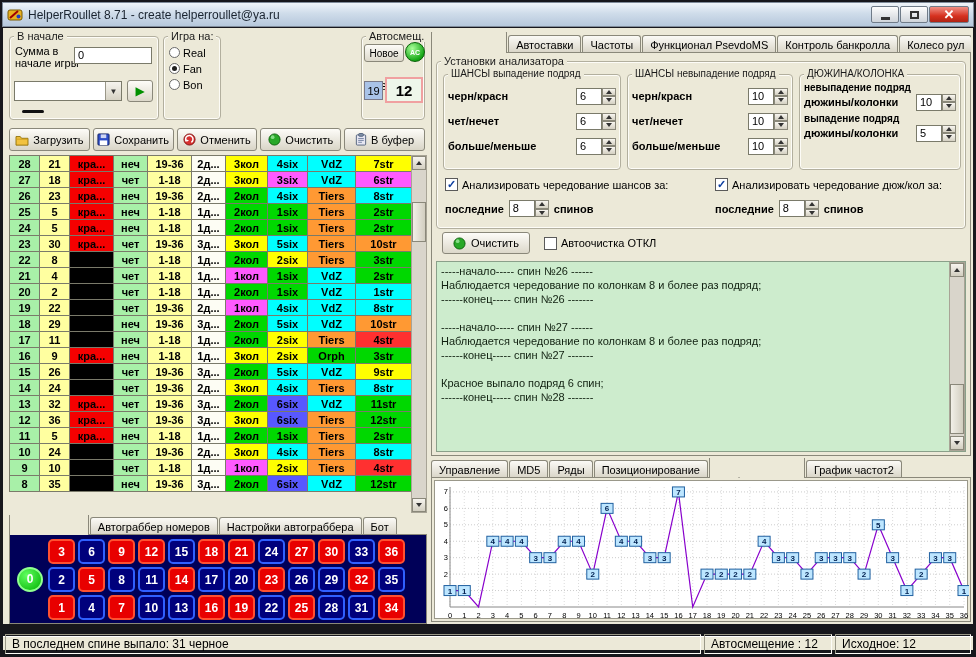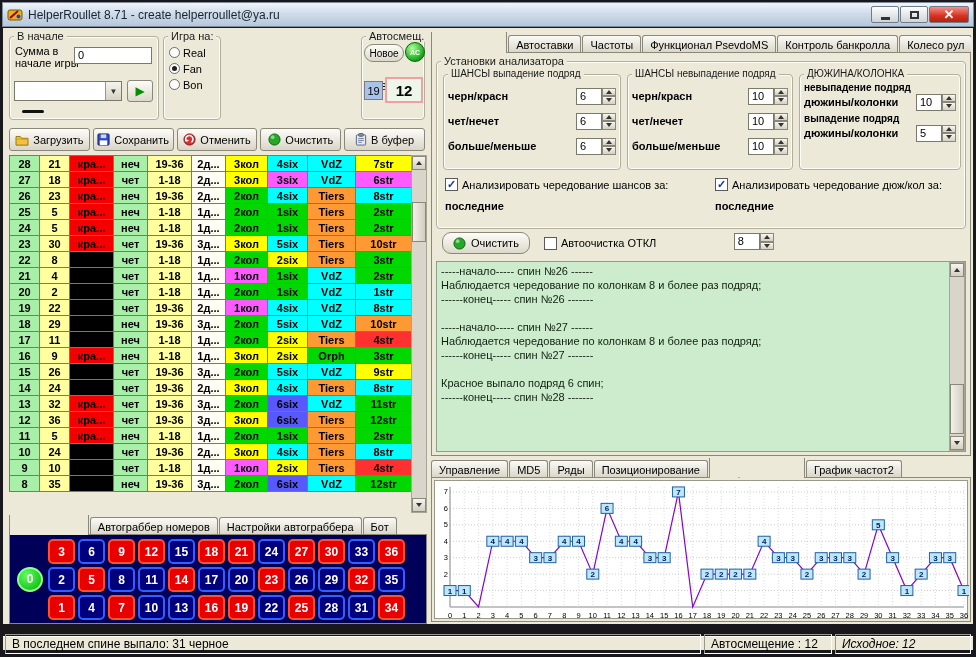--- a/index.html
+++ b/index.html
@@ -40,21 +40,21 @@
   .combo-val{flex:1;font-size:11px;padding:2px;}
   .combo-btn{width:16px;background:linear-gradient(#f6f4ee,#d6d2c4);border-left:1px solid #9a9788;
     font-size:8px;display:flex;align-items:center;justify-content:center;color:#333;}
   .play-btn{position:absolute;left:117px;top:43px;width:26px;height:22px;border:1px solid #8a887a;border-radius:3px;
     background:linear-gradient(#fdfcf8,#dcd8ca);color:#009000;font-size:12px;display:flex;align-items:center;justify-content:center;}
   .dash{position:absolute;left:12px;top:73px;width:22px;height:3px;background:#111;border-radius:2px;}
   .radio-row{display:flex;align-items:center;gap:3px;margin:3px 0 0 5px;font-size:11px;height:13px;white-space:nowrap;}
   .radio-row.first{margin-top:9px;}
   .radio{width:11px;height:11px;border-radius:50%;background:#fff;border:1px solid #6a6a6a;position:relative;flex:none;}
   .radio.on::after{content:"";position:absolute;left:2px;top:2px;width:5px;height:5px;border-radius:50%;background:#202020;}
-  .btn{border:1px solid #8a887a;border-radius:9px;background:linear-gradient(#fdfcf8,#dcd8ca);font-size:11px;}
+  .btn{border:1px solid #8a887a;border-radius:3px;background:linear-gradient(#fdfcf8,#dcd8ca);font-size:11px;}
   #new-btn{position:absolute;left:2px;top:7px;width:40px;height:18px;font-size:10px;padding:0;}
   .ac-btn{position:absolute;left:43px;top:5px;width:20px;height:20px;border-radius:50%;
     background:radial-gradient(circle at 35% 30%,#a8ff98,#18a818 70%,#0a7a0a);border:1px solid #086008;
     color:#fff;font-size:7px;font-weight:bold;display:flex;align-items:center;justify-content:center;}
   .prev-lbl{position:absolute;left:3px;top:42px;font-size:12px;}
   .prev-val{position:absolute;left:2px;top:44px;width:19px;height:19px;background:#a9c3e8;border:1px solid #7a7a8a;
     font-size:11px;text-align:center;padding-top:3px;}
   .shift-val{position:absolute;left:23px;top:40px;width:38px;height:26px;background:#eef6ea;border:2px solid #f0a0a0;
     font-size:15px;font-weight:bold;text-align:center;padding-top:3px;}
   
@@ -109,35 +109,35 @@
   .chrow.first{margin-top:10px;}
   .chrow.tight{height:16px;margin-top:1px;font-weight:bold;}
   .dc-line{font-size:10px;font-weight:bold;padding:1px 4px 0;margin-top:6px;white-space:nowrap;}
   .spinner{display:inline-flex;height:17px;flex:none;}
   .spv{width:26px;background:#fff;border:1px solid #7a7a6a;font-size:11px;font-weight:normal;padding:1px 3px;}
   .spb{display:flex;flex-direction:column;width:14px;}
   .spb i{flex:1;background:linear-gradient(#f8f6f0,#d4d0c2);border:1px solid #8a887a;display:flex;align-items:center;justify-content:center;}
   .cbline{position:absolute;display:flex;align-items:center;gap:4px;font-size:11px;white-space:nowrap;}
   .cb{width:13px;height:13px;background:#fff;border:1px solid #5a5a5a;display:inline-flex;align-items:center;
     justify-content:center;font-size:11px;color:#1040a0;font-weight:bold;flex:none;}
-  .lastline{position:absolute;display:flex;align-items:flex-end;gap:21px;font-size:11px;font-weight:bold;flex-direction:column;}
+  .lastline{position:absolute;display:flex;align-items:center;gap:5px;font-size:11px;font-weight:bold;}
   #clear-row{position:absolute;left:10px;top:178px;right:4px;height:24px;display:flex;align-items:center;gap:14px;}
   #clear-btn{display:flex;align-items:center;gap:5px;height:22px;padding:0 10px;}
   #log{position:absolute;left:4px;right:4px;top:208px;bottom:3px;background:#cdeccd;border:1px solid #8aa08a;}
   #log-lines{position:absolute;left:0;top:0;right:17px;bottom:0;overflow:hidden;padding:2px 4px;}
   .log-line{font-size:11px;line-height:14px;color:#102010;white-space:nowrap;}
   
   #r-chart{position:absolute;left:0;top:449px;right:0;bottom:2px;border:1px solid #8a887a;background:#ece9d8;z-index:2;}
   #chart-box{position:absolute;inset:2px;background:#fff;border:1px solid #9a988a;}
   
   #statusbar{position:absolute;left:3px;right:3px;bottom:7px;height:14px;background:#ece9d8;
     display:flex;align-items:center;gap:3px;padding:0 2px;border-top:1px solid #fff;}
   .spanel{height:20px;border:1px solid;border-color:#9a9888 #fdfcf7 #fdfcf7 #9a9888;font-size:12px;
     padding:2px 6px;white-space:nowrap;overflow:hidden;}
-  #sp-last{flex:1;} #sp-auto{width:128px;flex:none;} #sp-init{width:136px;flex:none;font-style:italic;}
+  #sp-last{flex:1;} #sp-auto{width:128px;flex:none;} #sp-init{width:136px;flex:none;}
 </style>
 </head>
 <body>
 
 <div id="app">
 
   <div id="titlebar">
     <svg class="app-icon" viewBox="0 0 16 16">
       <rect x="1" y="3" width="14" height="10" rx="2" fill="#e8b020" stroke="#7a5a00"></rect>
       <path d="M3 11 L11 4" stroke="#a00000" stroke-width="2"></path>

